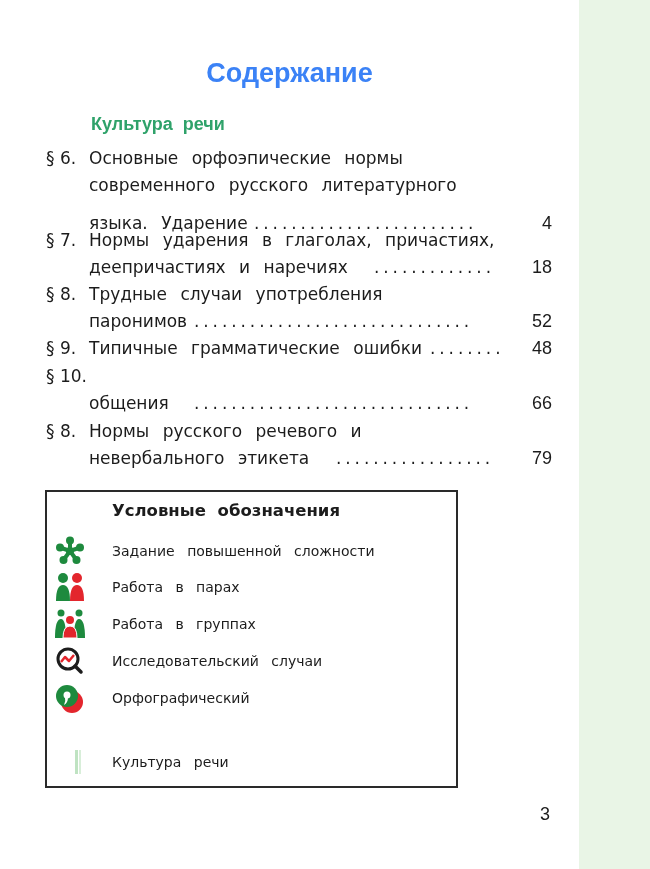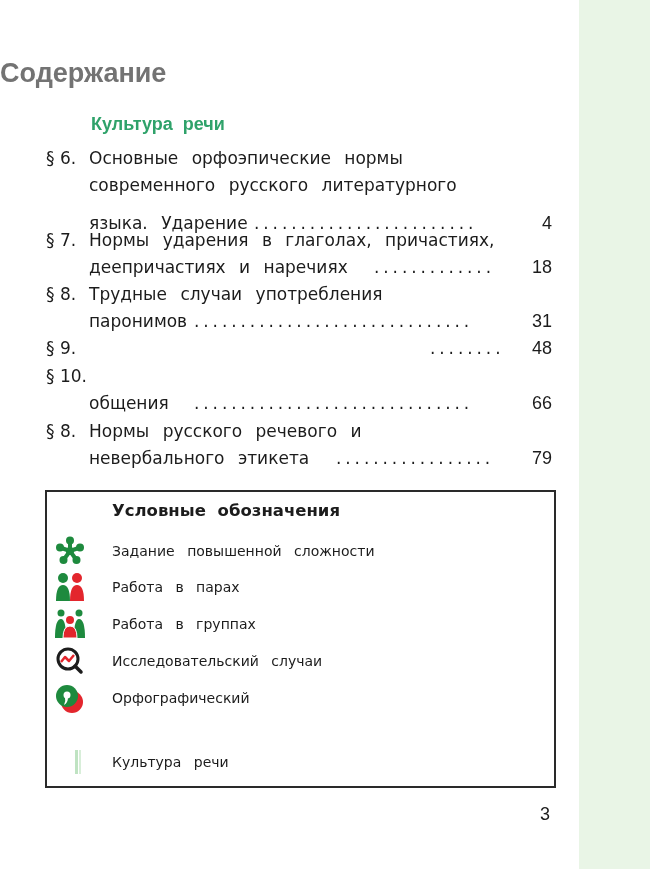--- a/index.html
+++ b/index.html
@@ -1,33 +1,33 @@
 <!DOCTYPE html>
 <html><head>
   <meta charset="utf-8">
   <style>
     * { margin: 0; padding: 0; box-sizing: border-box; }
     html, body { width: 650px; height: 869px; background: #ffffff; overflow: hidden; }
     body { position: relative; font-family: "DejaVu Sans", sans-serif; color: #1c1c1c; }
 
     .side-strip { position: absolute; left: 579px; top: 0; width: 71px; height: 869px; background: #e9f5e6; }
 
-    .page-title { position: absolute; left: 0; top: 58px; width: 579px; text-align: left;
-      font-family: "Liberation Sans", sans-serif; font-weight: bold; font-size: 27px; color: #737373; }
+    .page-title { position: absolute; left: 0; top: 58px; width: 579px; text-align: center;
+      font-family: "Liberation Sans", sans-serif; font-weight: bold; font-size: 27px; color: #3b82f6; }
 
     .section-head { position: absolute; left: 91px; top: 114px; font-family: "Liberation Sans", sans-serif;
       font-weight: bold; font-size: 18px; color: #2fa26a; word-spacing: 5px; }
 
     .toc-line { position: absolute; left: 44px; width: 510px; height: 26px; font-size: 17px; line-height: 26px; white-space: nowrap; }
     .toc-line .num { position: absolute; left: 2px; top: 0; }
     .toc-line .txt { position: absolute; left: 45px; top: 0; word-spacing: 8px; }
     .toc-line .dots { position: absolute; top: 0; letter-spacing: 3.9px; }
     .toc-line .page { position: absolute; right: 2px; top: 0; font-family: "Liberation Sans", sans-serif; font-size: 18px; }
 
-    .legend { position: absolute; left: 45px; top: 490px; width: 511px; height: 298px; border: 2.5px solid #2a2a2a; }
+    .legend { position: absolute; left: 45px; top: 490px; width: 413px; height: 298px; border: 2.5px solid #2a2a2a; }
     .legend-title { position: absolute; left: 65px; top: 9px; font-weight: bold; font-size: 16.5px; word-spacing: 6px; }
     .legend-row { position: absolute; left: 0; width: 100%; height: 30px; }
     .legend-row .icon { position: absolute; left: 7px; top: 0; width: 32px; height: 30px; }
     .legend-row .label { position: absolute; left: 65px; top: 2px; font-size: 14px; line-height: 26px; word-spacing: 8px; white-space: nowrap; }
 
     .page-number { position: absolute; left: 540px; top: 804px; font-family: "Liberation Sans", sans-serif; font-size: 18px; }
   </style>
 </head>
 <body>
 
@@ -59,25 +59,26 @@
   <span class="page">18</span>
 </div>
 
 <div class="toc-line" style="top:281px">
   <span class="num">§ 8.</span>
   <span class="txt">Трудные случаи употребления</span>
 </div>
 <div class="toc-line" style="top:308px">
   <span class="txt">паронимов</span>
   <span class="dots" style="left:150px">..............................</span>
-  <span class="page">31</span>
+  <span class="page">52</span>
 </div>
 
 <div class="toc-line" style="top:335px">
   <span class="num">§ 9.</span>
+  <span class="txt">Типичные грамматические ошибки</span>
   <span class="dots" style="left:386px">........</span>
   <span class="page">48</span>
 </div>
 
 <div class="toc-line" style="top:363px">
   <span class="num">§ 10.</span>
 </div>
 <div class="toc-line" style="top:390px">
   <span class="txt">общения</span>
   <span class="dots" style="left:150px">..............................</span>

